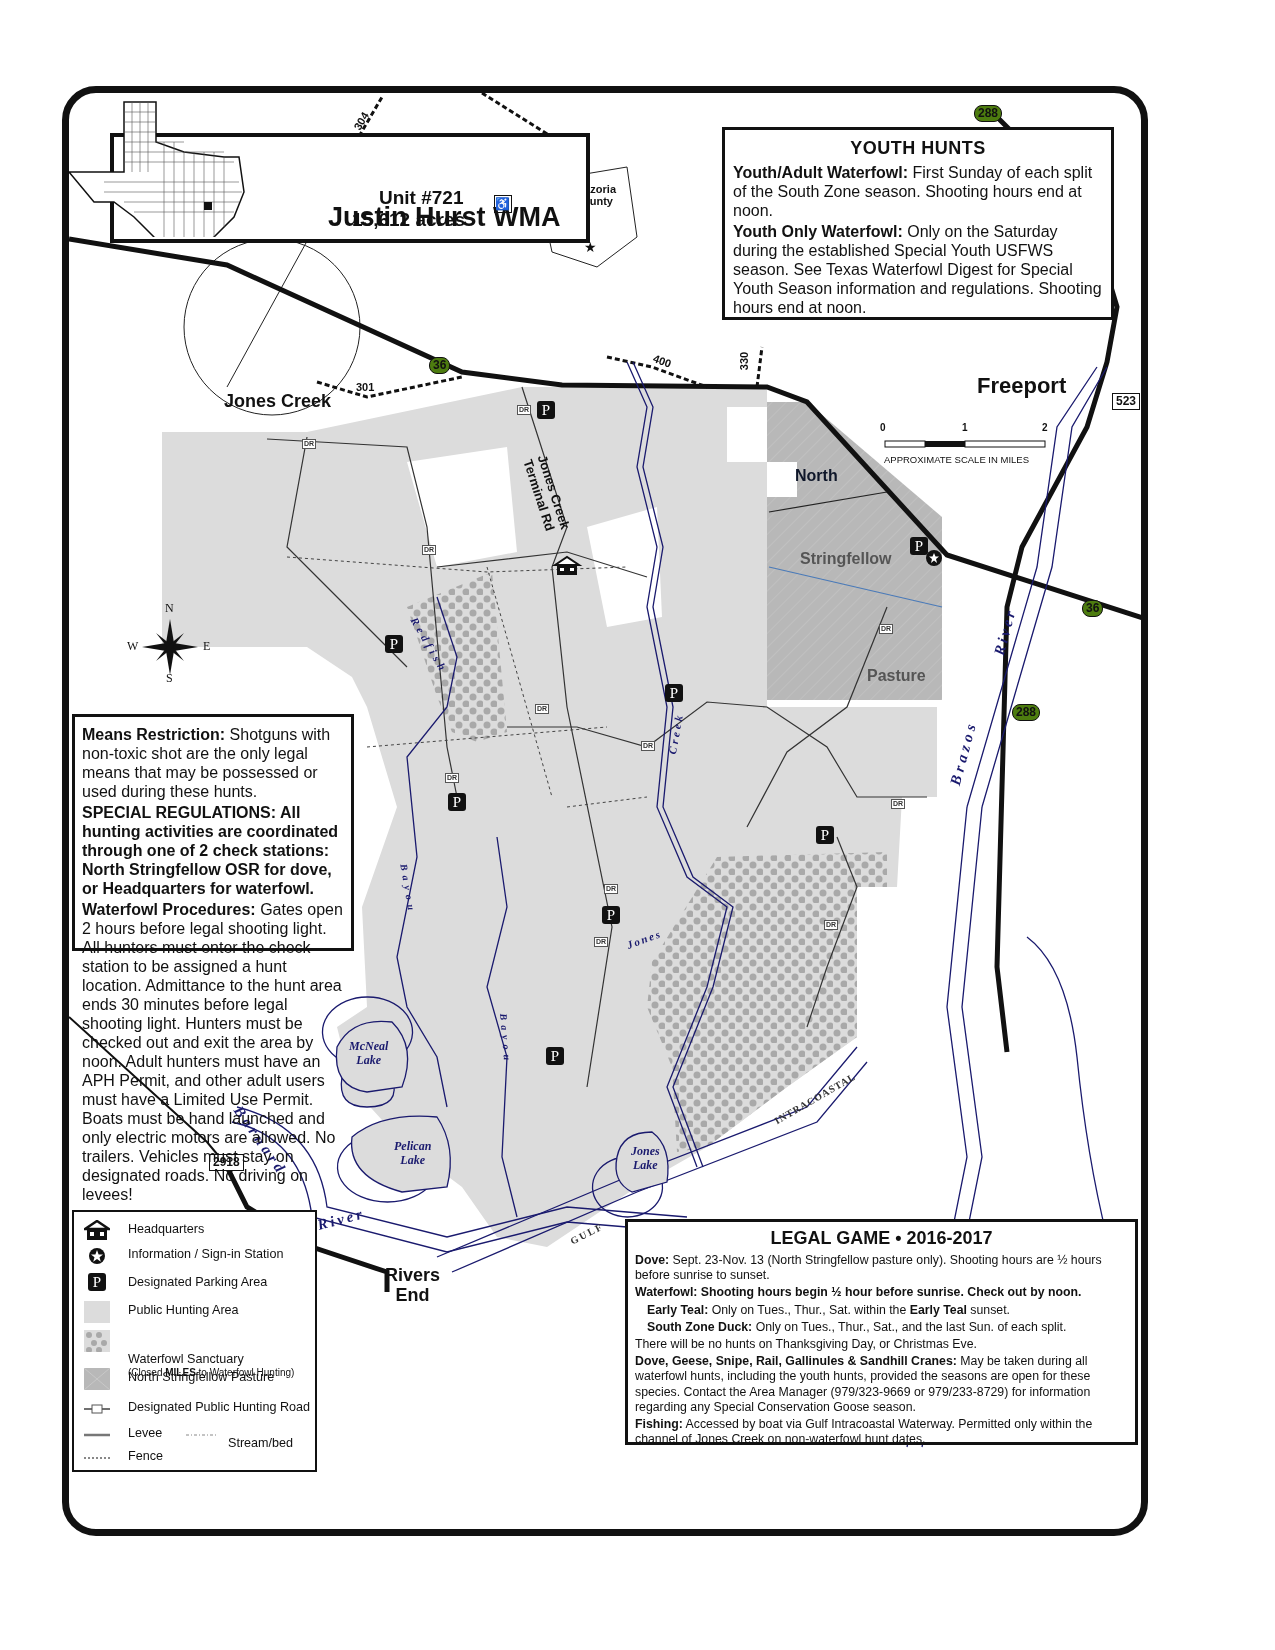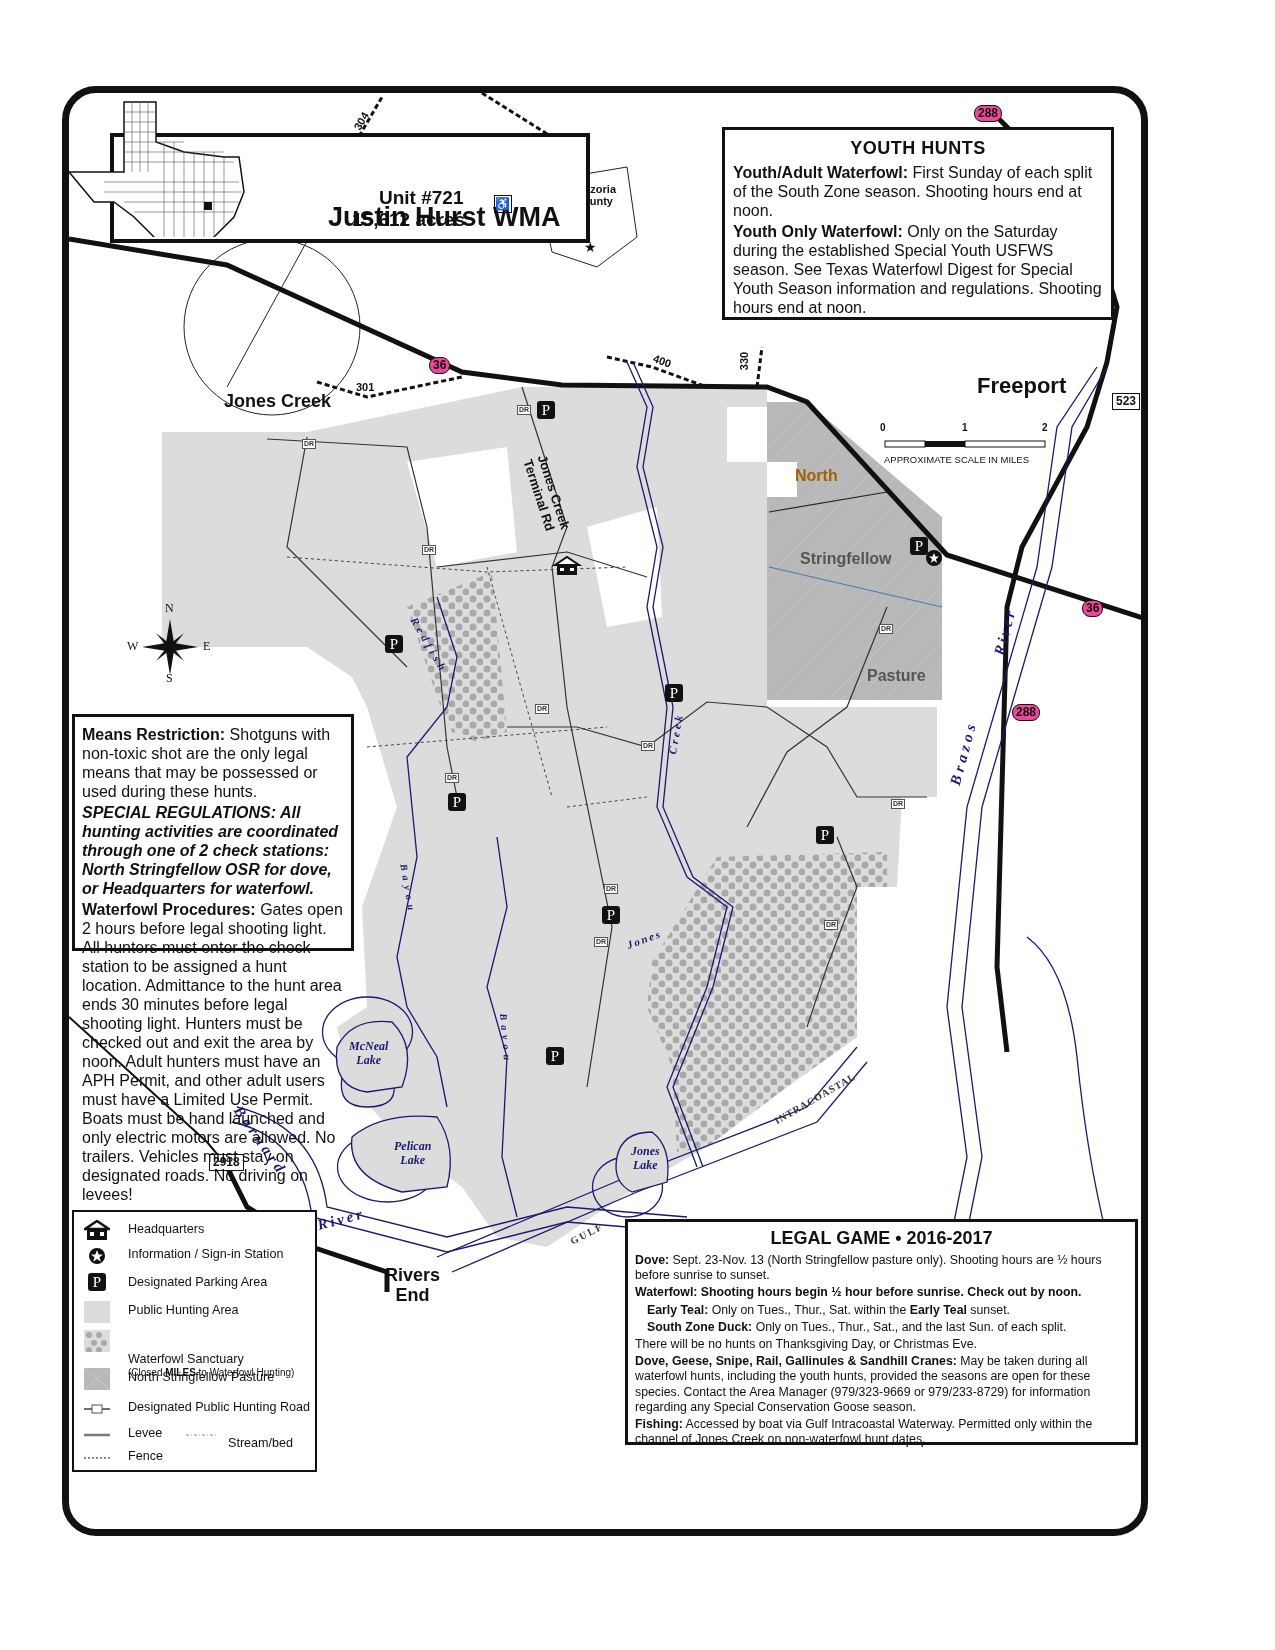--- a/index.html
+++ b/index.html
@@ -21,21 +21,21 @@
   .legal p { font-size: 12.3px; line-height: 15.2px; }
   b { font-weight: 900; }
   .ind1 { padding-left: 12px; }
   .legend { position: absolute; left: 72px; top: 1210px; width: 245px; height: 262px; background: #fff; border: 2px solid #111; box-sizing: border-box; }
   .lg-row { position: absolute; left: 0; width: 100%; font-size: 12.6px; }
   .lg-row .sym { position: absolute; left: 10px; width: 26px; height: 22px; }
   .lg-row .lbl { position: absolute; left: 54px; top: 2px; }
   .lg-row .sub { font-size: 10px; display: block; }
   .label { position: absolute; font-weight: bold; white-space: nowrap; }
   .water { position: absolute; font-family: "Liberation Serif", serif; font-style: italic; font-weight: bold; color: #1a1a6e; white-space: nowrap; }
-  .shield { position: absolute; border: 1.5px solid #111; background: #ec4899; font-weight: bold; font-size: 12px; padding: 0 3px; border-radius: 8px; line-height: 15px; }
+  .shield { position: absolute; border: 1.5px solid #111; background: #4d7c0f; font-weight: bold; font-size: 12px; padding: 0 3px; border-radius: 8px; line-height: 15px; }
   .sqshield { position: absolute; border: 1.5px solid #111; background: #fff; font-weight: bold; font-size: 12px; padding: 0 3px; line-height: 15px; }
   .pk { position: absolute; width: 18px; height: 18px; background: #111; color: #fff; border-radius: 3px; font-family: "Liberation Serif", serif; font-size: 15px; line-height: 18px; text-align: center; }
   .dr { position: absolute; background: #fff; border: 1px solid #555; font-size: 7px; font-weight: bold; padding: 0 1px; line-height: 8px; color: #333; }
   .rtnum { position: absolute; font-weight: bold; font-size: 11px; }
 </style>
 </head>
 <body>
 
 <div class="frame">
   <svg class="map" width="1086" height="1450" viewBox="62 86 1086 1450">
@@ -191,21 +191,21 @@
   <span class="shield" style="left:1013px;top:507px;">36</span>
   <span class="shield" style="left:943px;top:611px;">288</span>
   <span class="sqshield" style="left:140px;top:1061px;">2918</span>
 
   <span class="label" style="left:908px;top:280px;font-size:22px;">Freeport</span>
   <span class="label" style="left:155px;top:298px;font-size:18px;">Jones Creek</span>
   <span class="label" style="left:316px;top:1172px;font-size:18px;text-align:center;line-height:20px;">
     <span>Rivers</span><br>
     <span>End</span>
   </span>
-  <span class="label" style="left:726px;top:374px;font-size:16px;color:#a16207;">North</span>
+  <span class="label" style="left:726px;top:374px;font-size:16px;color:#0f172a;">North</span>
   <span class="label" style="left:731px;top:457px;font-size:16px;color:#555;">Stringfellow</span>
   <span class="label" style="left:798px;top:574px;font-size:16px;color:#555;">Pasture</span>
   <span class="label" style="left:480px;top:360px;font-size:13px;transform:rotate(72deg);transform-origin:left top;line-height:15px;">
     <span>Jones Creek</span><br>
     <span>Terminal Rd</span>
   </span>
 
   <span class="label" style="left:503px;top:90px;font-size:11px;text-align:center;line-height:12px;">
     <span>Brazoria</span><br>
     <span>County</span>
@@ -263,21 +263,21 @@
 </div>
 
 <div class="box youth">
   <h2>YOUTH HUNTS</h2>
   <p><b>Youth/Adult Waterfowl:</b> <span>First Sunday of each split of the South Zone season. Shooting hours end at noon.</span></p>
   <p><b>Youth Only Waterfowl:</b> <span>Only on the Saturday during the established Special Youth USFWS season. See Texas Waterfowl Digest for Special Youth Season information and regulations. Shooting hours end at noon.</span></p>
 </div>
 
 <div class="box means">
   <p><b>Means Restriction:</b> <span>Shotguns with non-toxic shot are the only legal means that may be possessed or used during these hunts.</span></p>
-  <p style="font-weight:bold;font-style:italic;"><b>SPECIAL REGULATIONS:</b> <span>All hunting activities are coordinated through one of 2 check stations: North Stringfellow OSR for dove, or Headquarters for waterfowl.</span></p>
+  <p style="font-weight:bold;"><b>SPECIAL REGULATIONS:</b> <span>All hunting activities are coordinated through one of 2 check stations: North Stringfellow OSR for dove, or Headquarters for waterfowl.</span></p>
   <p><b>Waterfowl Procedures:</b> <span>Gates open 2 hours before legal shooting light.  All hunters must enter the check station to be assigned a hunt location.  Admittance to the hunt area ends 30 minutes before legal shooting light. Hunters must be checked out and exit the area by noon.  Adult hunters must have an APH Permit, and other adult users must have a Limited Use Permit.  Boats must be hand launched and only electric motors are allowed. No trailers.  Vehicles must stay on designated roads.  No driving on levees!</span></p>
 </div>
 
 <div class="box legal">
   <h2>LEGAL GAME • 2016-2017</h2>
   <p><b>Dove:</b> <span>Sept. 23-Nov. 13 (North Stringfellow pasture only). Shooting hours are ½ hours before sunrise to sunset.</span></p>
   <p style="font-weight:bold;"><b>Waterfowl:</b> <span>Shooting hours begin ½ hour before sunrise. Check out by noon.</span></p>
   <p class="ind1"><b>Early Teal:</b> <span>Only on Tues., Thur., Sat. within the</span> <b>Early Teal</b> <span>sunset.</span></p>
   <p class="ind1"><b>South Zone Duck:</b> <span>Only on Tues., Thur., Sat., and the last Sun. of each split.</span></p>
   <p>There will be no hunts on Thanksgiving Day, or Christmas Eve.</p>

